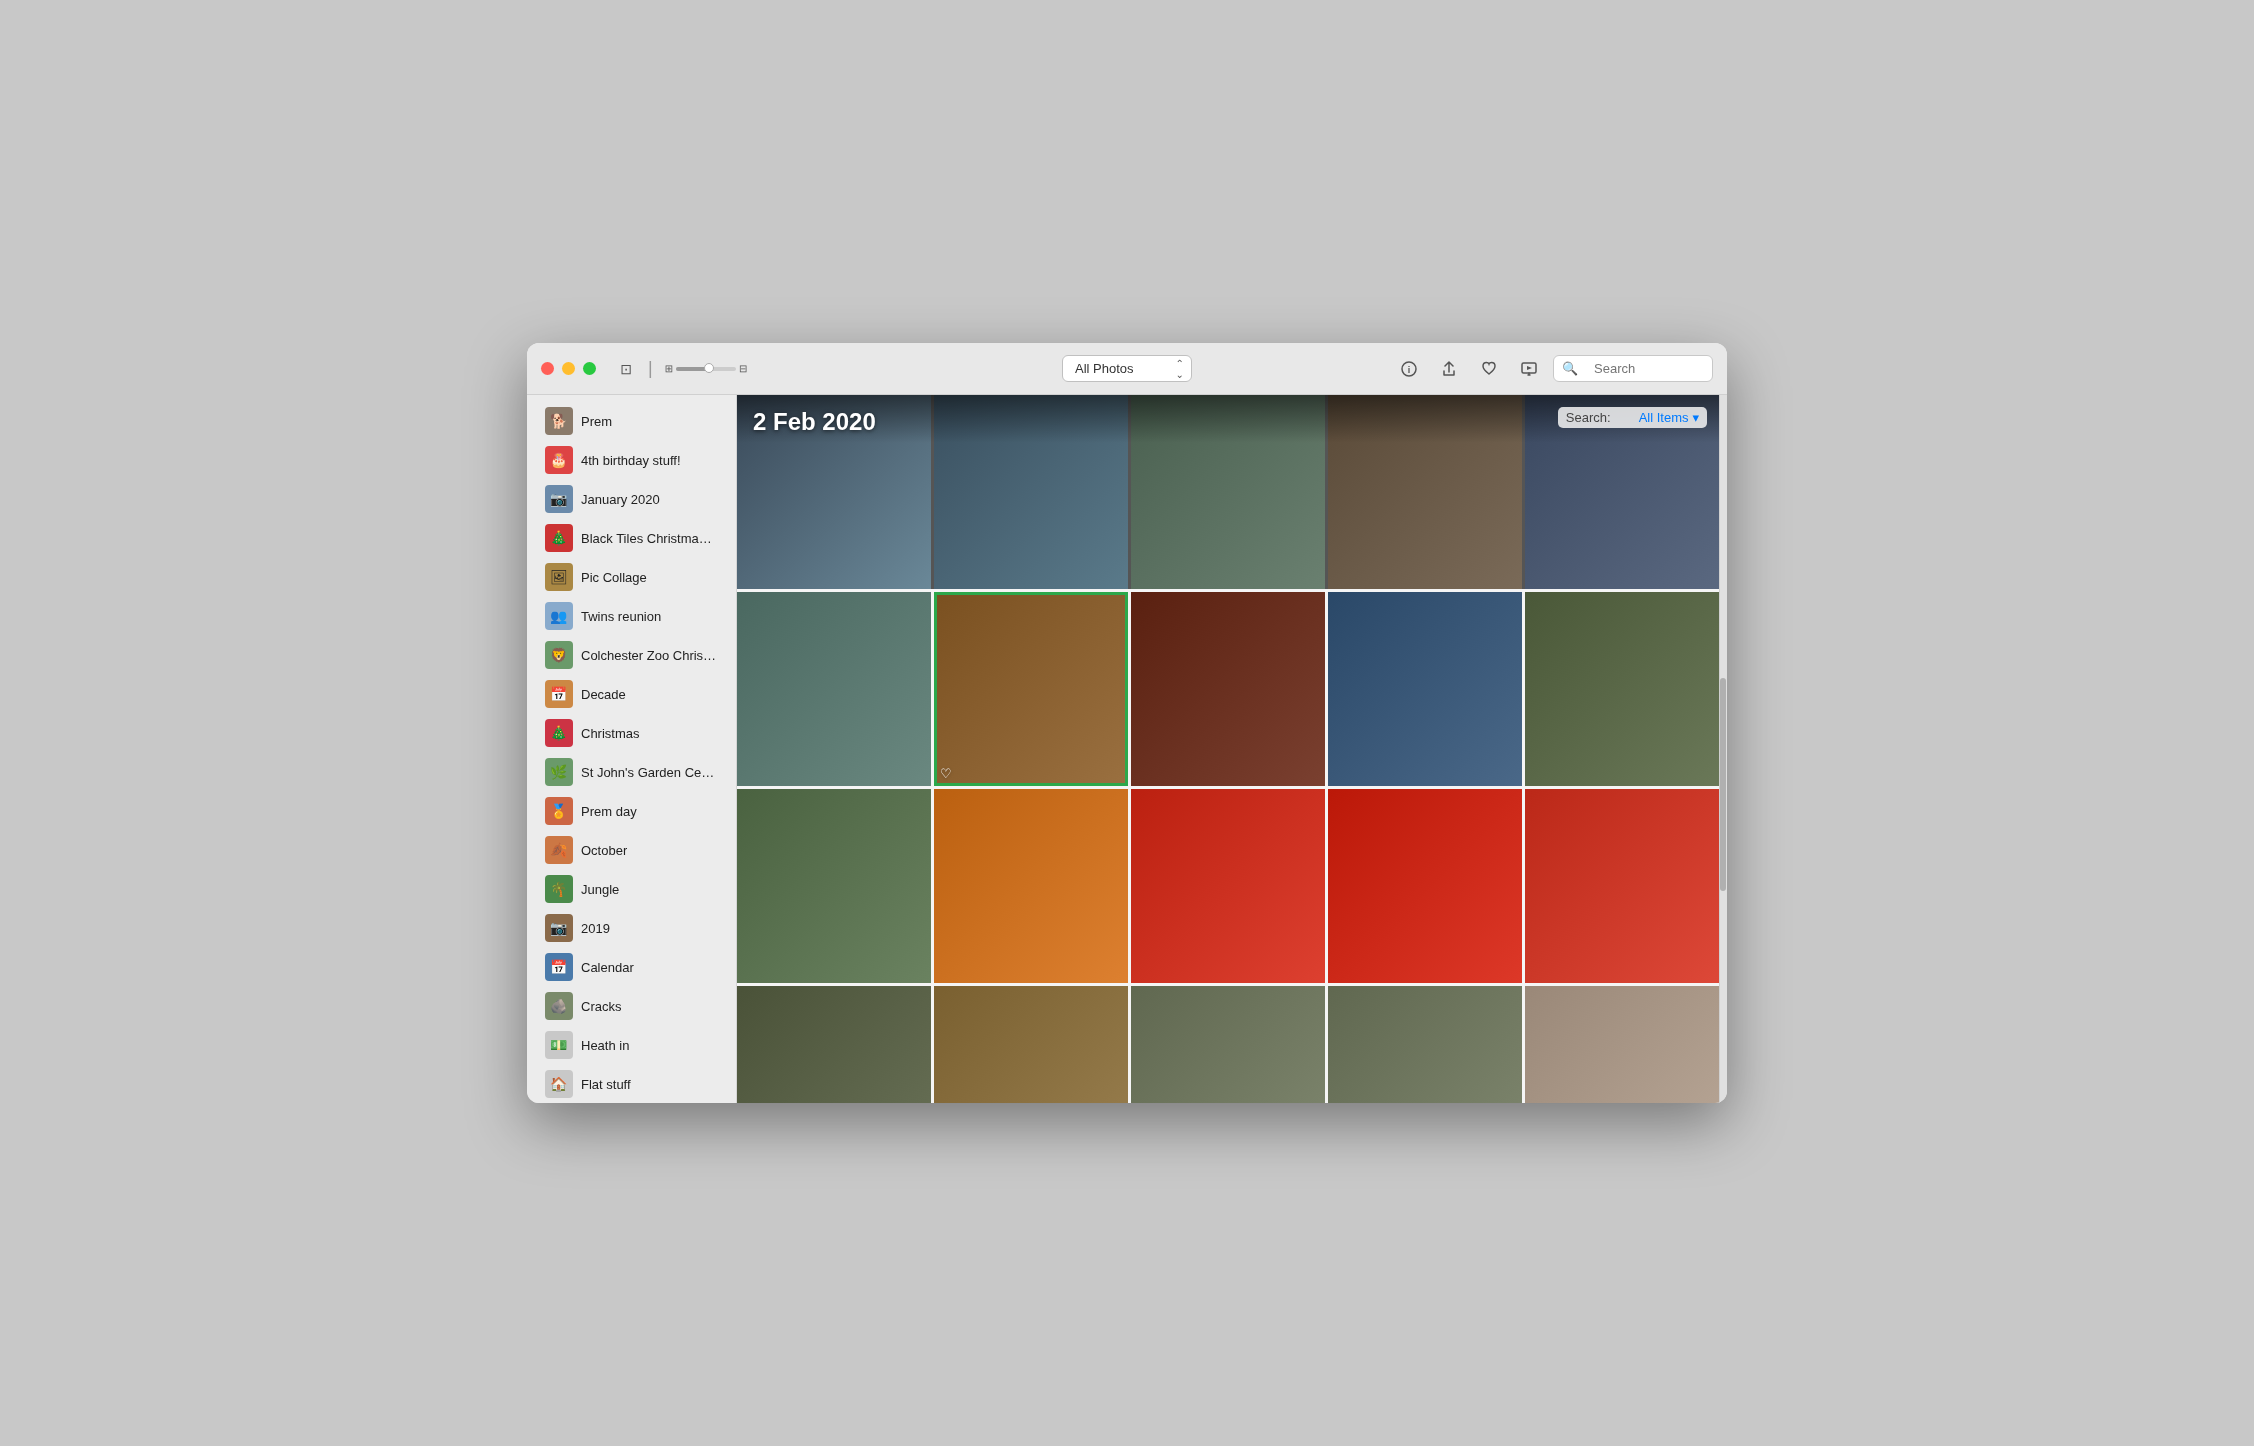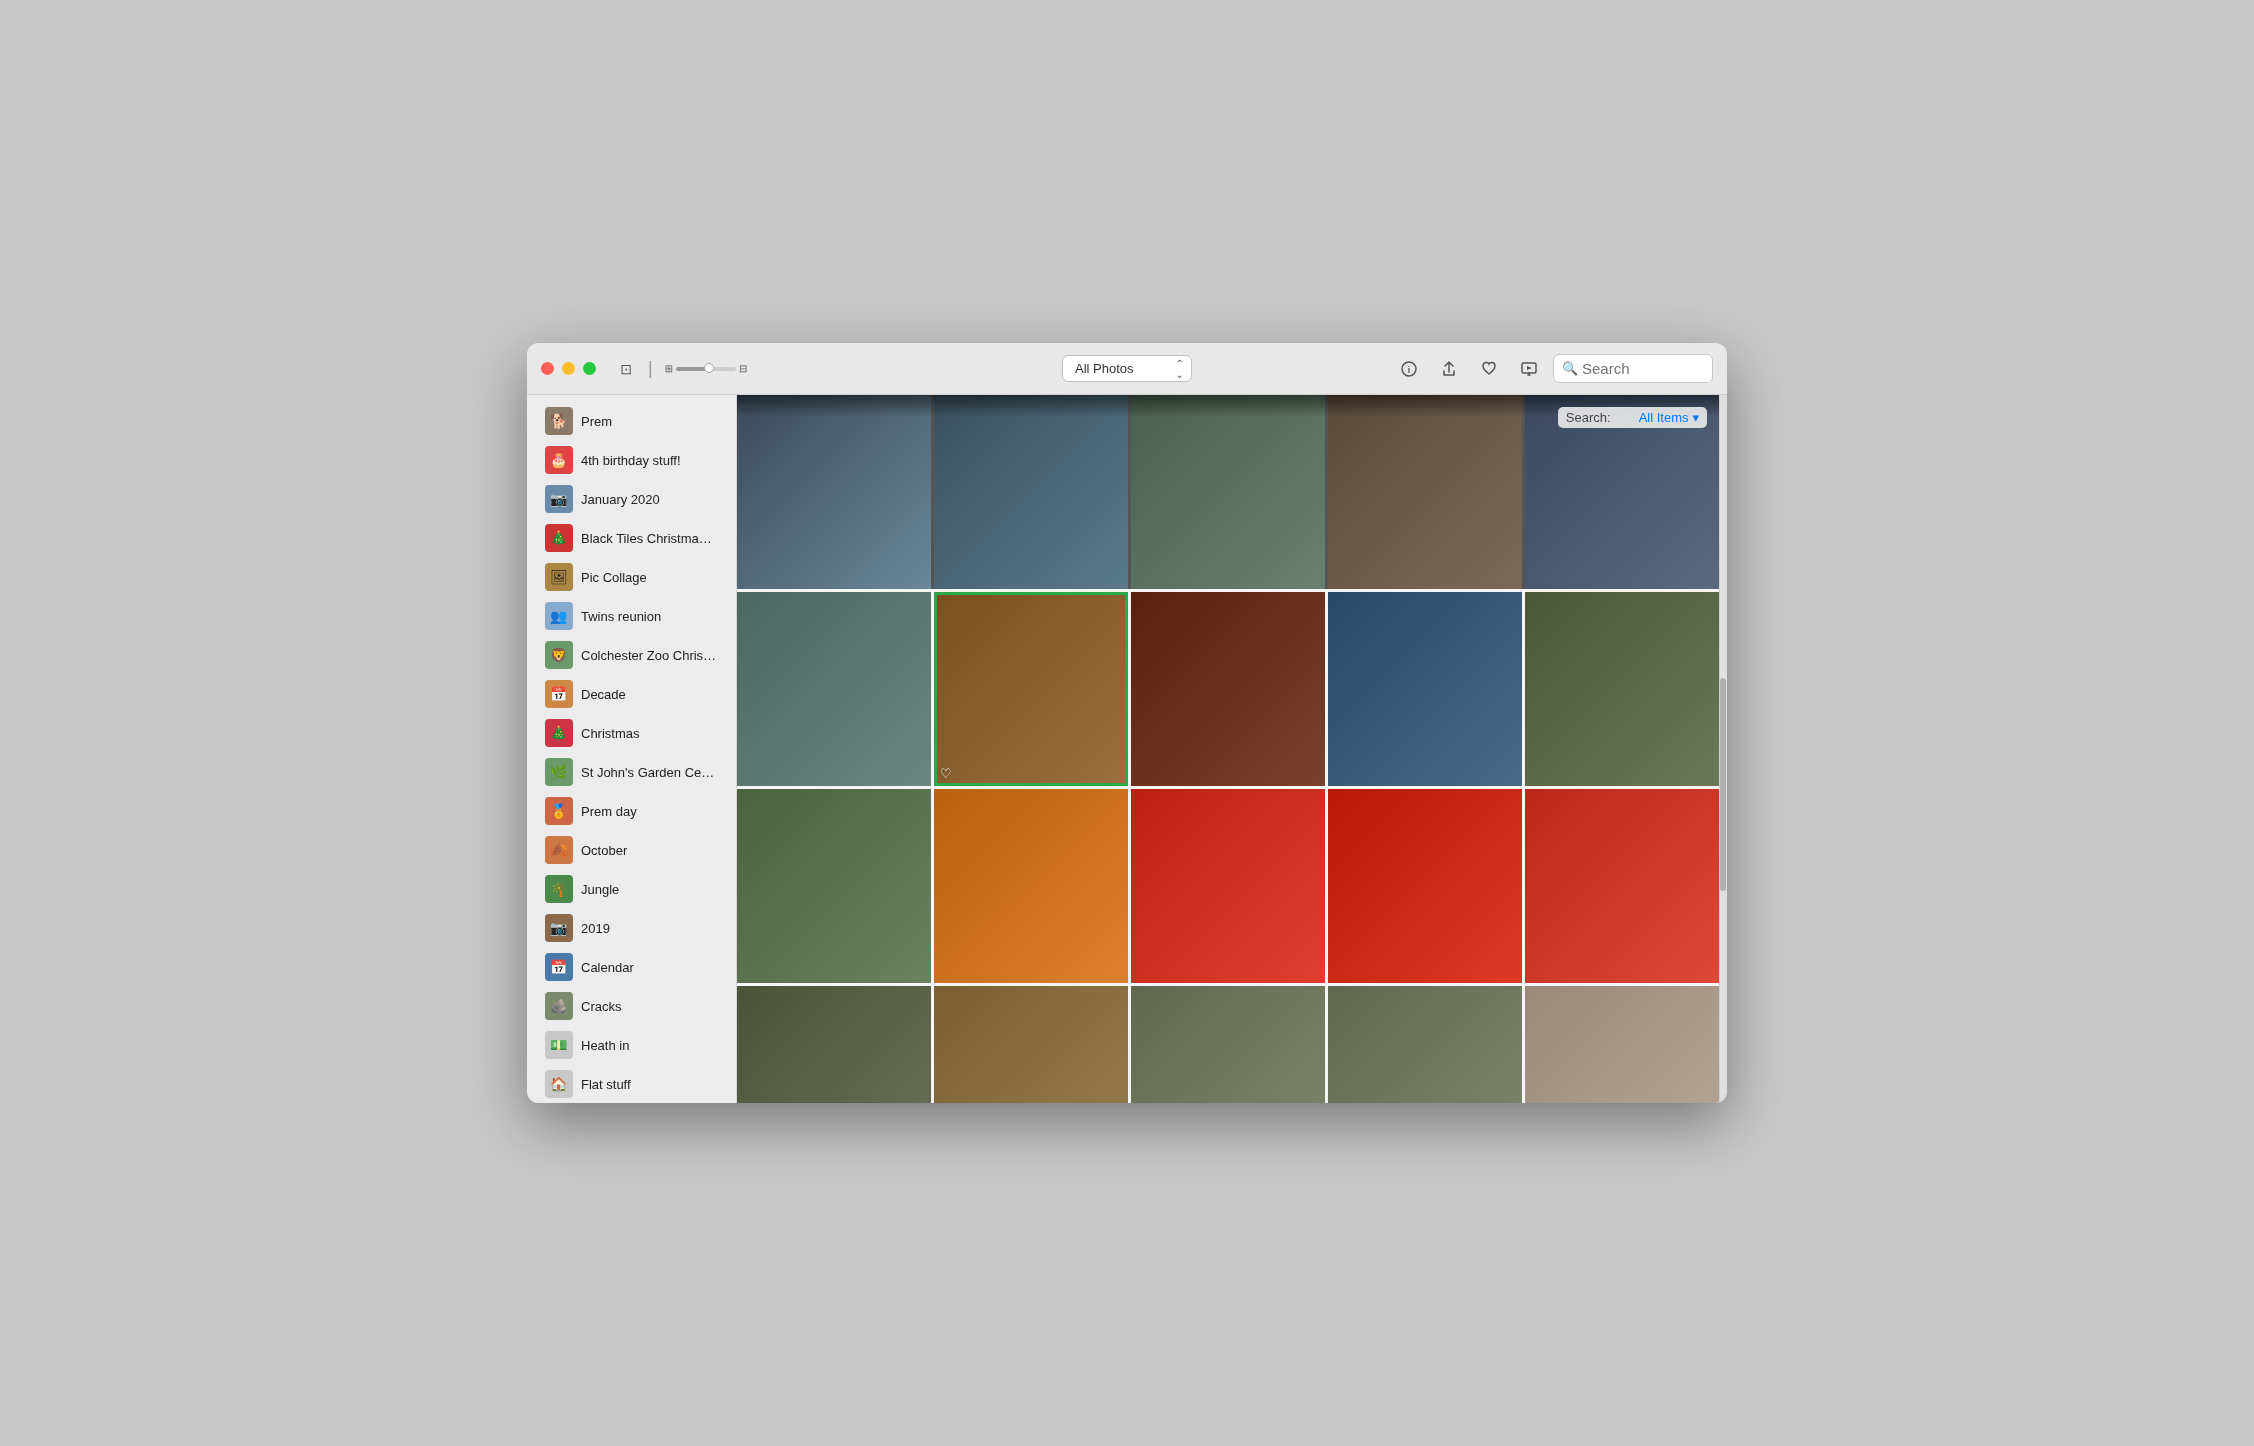--- a/index.html
+++ b/index.html
@@ -98,22 +98,22 @@
     }
     .search-wrap {
       position: relative;
       display: inline-flex;
       align-items: center;
     }
     .search-wrap input {
       background: #fff;
       border: 1px solid #c8c8c8;
       border-radius: 6px;
-      padding: 5px 10px 5px 28px;
-      font-size: 15px;
+      padding: 5px 10px 5px 40px;
+      font-size: 13px;
       color: #aaa;
       width: 160px;
     }
     .search-icon-inner {
       position: absolute;
       left: 9px;
       color: #999;
       font-size: 13px;
       pointer-events: none;
     }
@@ -355,20 +355,21 @@
                 <div style="width:100%;height:100%;background:linear-gradient(135deg,#4a6050,#6a8070);"></div>
               </div>
               <div style="aspect-ratio: 1 / 1; background: linear-gradient(135deg, rgb(90, 74, 56), rgb(122, 106, 88)); position: relative; cursor: pointer; overflow: hidden;">
                 <div style="width:100%;height:100%;background:linear-gradient(135deg,#5a4a38,#7a6a58);"></div>
               </div>
               <div style="aspect-ratio: 1 / 1; background: linear-gradient(135deg, rgb(58, 72, 96), rgb(90, 104, 128)); position: relative; cursor: pointer; overflow: hidden;">
                 <div style="width:100%;height:100%;background:linear-gradient(135deg,#3a4860,#5a6880);"></div>
               </div>
             </div>
           <div style="position:absolute; top:0; left:0; right:0; padding:14px 16px 8px; background:linear-gradient(to bottom, rgba(0,0,0,0.5) 0%, transparent 100%); pointer-events:none; z-index:5;">
+            <div style="font-size:24px; font-weight:700; color:#fff; text-shadow:0 1px 4px rgba(0,0,0,0.6); line-height:1.1;">2 Feb 2020</div>
           </div>
           <div style="position:absolute; top:12px; right:12px; font-size:13px; color:#444; background:rgba(245,245,245,0.85); padding:3px 8px; border-radius:5px; z-index:10; display:flex; align-items:center; gap:4px;">
             <span>Search:</span>
             <span style="color:#007aff; font-weight:500; cursor:pointer;margin-left:24px;">All Items</span>
             <span style="color:#007aff;">▾</span>
           </div>
         </div>
 
         <div class="photo-grid" style="gap: 3px; padding: 3px 0px 12px; display: grid; grid-template-columns: repeat(5, 1fr);" id="photo-grid-rest">
         <div style="aspect-ratio: 1 / 1; background: linear-gradient(135deg, rgb(74, 104, 96), rgb(106, 136, 128)); position: relative; cursor: pointer; overflow: hidden;">

